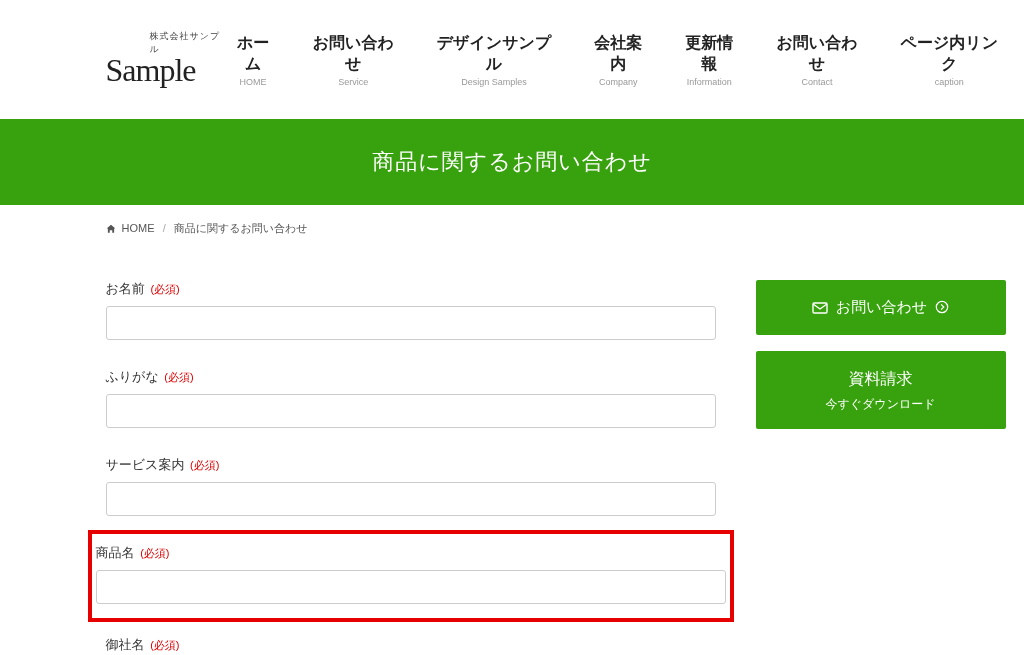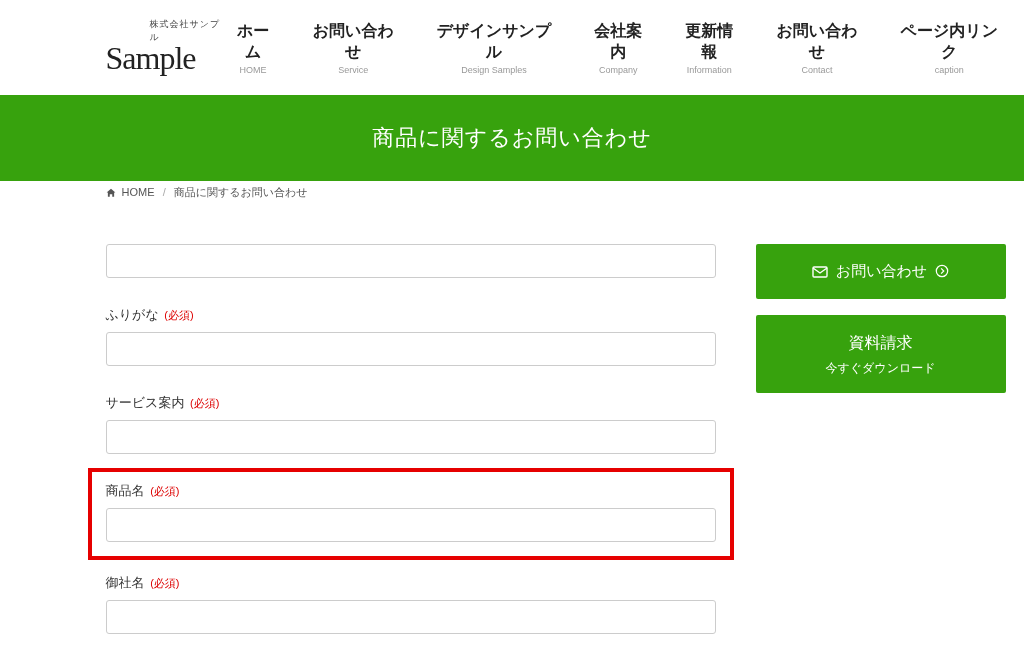--- a/index.html
+++ b/index.html
@@ -1,18 +1,18 @@
 <!DOCTYPE html>
 <html><head>
   <meta charset="utf-8">
   <style>
     * { box-sizing: border-box; margin: 0; padding: 0; }
     body { font-family: "Hiragino Kaku Gothic ProN", "Yu Gothic", Meiryo, sans-serif; color: #333; background: #fff; }
 
-    .container { width: 813px; margin: 0 auto; }
+    .container { width: 813px; margin: 12px auto; }
     .inner { width: 900px; margin: 0 auto; }
 
     
     header { padding: 18px 0 18px 0; }
     .header-row { display: flex; align-items: center; justify-content: space-between; }
     .logo { display: flex; flex-direction: column; align-items: flex-start; }
     .logo-sup { font-size: 9px; letter-spacing: 1px; color: #444; margin-left: 44px; margin-bottom: -4px; }
     .logo-main { font-family: Georgia, "Times New Roman", serif; font-size: 32px; color: #222; letter-spacing: -1px; }
 
     nav ul { list-style: none; display: flex; gap: 28px; }
@@ -43,21 +43,21 @@
       width: 100%;
       height: 34px;
       border: 1px solid #ccc;
       border-radius: 3px;
       padding: 0 8px;
       font-size: 13px;
     }
 
     .highlight-box {
       border: 4px solid #e60000;
-      padding: 10px 14px 14px;
+      padding: 10px 4px 14px;
       margin: -14px -18px 14px;
     }
 
     
     .side-btn {
       background: #37a20d;
       color: #fff;
       text-align: center;
       padding: 16px 8px;
       border-radius: 2px;
@@ -131,20 +131,24 @@
       </span>
       <a href="#">HOME</a>
       <span class="sep">/</span>
       <span>商品に関するお問い合わせ</span>
     </div>
 
     <div class="main">
       <div class="form-col">
 
         <div class="field">
+          <label>
+            <span>お名前</span>
+            <span class="req">(必須)</span>
+          </label>
           <input type="text" style="">
         </div>
 
         <div class="field">
           <label>
             <span>ふりがな</span>
             <span class="req">(必須)</span>
           </label>
           <input type="text" style="">
         </div>

